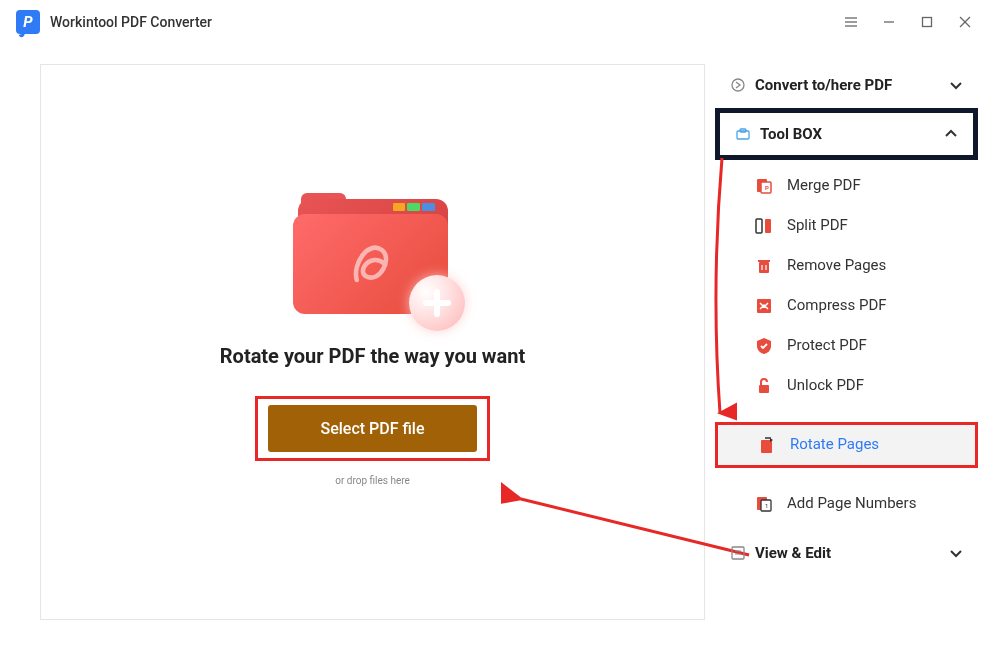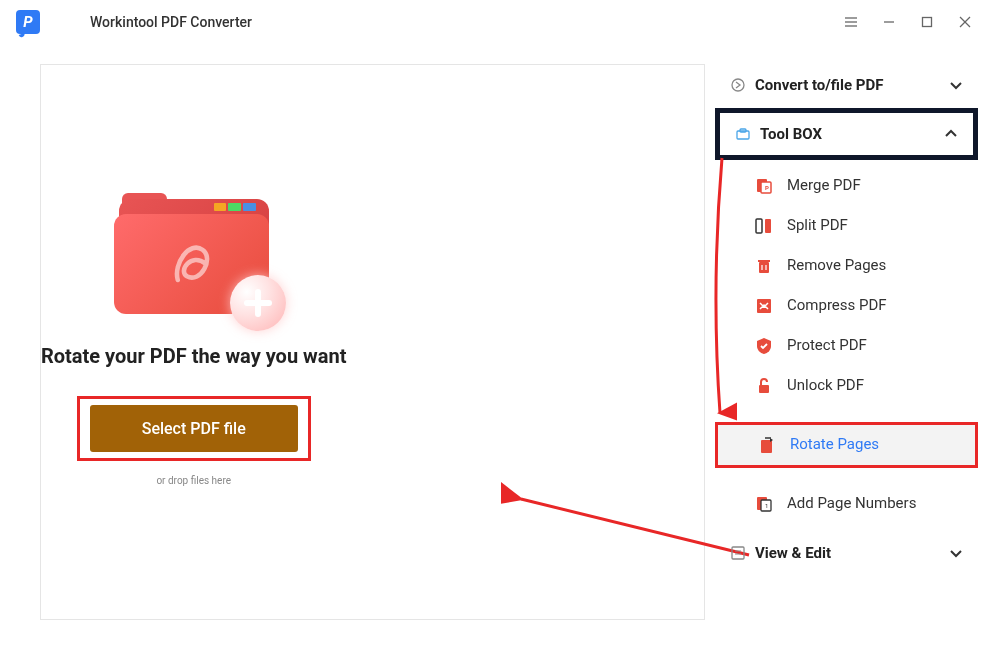--- a/index.html
+++ b/index.html
@@ -1,28 +1,28 @@
 <!DOCTYPE html>
 <html><head>
   <meta charset="utf-8">
   <style>
     * { margin: 0; padding: 0; box-sizing: border-box; font-family: -apple-system, BlinkMacSystemFont, "Segoe UI", Roboto, Arial, sans-serif; }
     body { background: #fff; width: 1000px; height: 650px; overflow: hidden; }
     
     .titlebar { display: flex; align-items: center; padding: 10px 16px; height: 44px; }
     .app-logo { width: 24px; height: 24px; background: #2f7af5; border-radius: 4px; display: flex; align-items: center; justify-content: center; margin-right: 10px; color: #fff; font-weight: bold; font-style: italic; font-size: 15px; position: relative; }
     .app-logo::after { content: ""; position: absolute; bottom: -3px; left: 3px; width: 6px; height: 3px; background: #2f7af5; border-radius: 0 0 3px 3px; transform: rotate(-20deg); }
-    .app-title { font-size: 14px; color: #333; font-weight: 500; margin-left: 40px; }
+    .app-title { font-size: 14px; color: #333; font-weight: 500; }
     .titlebar-spacer { flex: 1; }
     .win-btn { width: 38px; height: 28px; display: flex; align-items: center; justify-content: center; color: #666; cursor: pointer; }
     .win-btn svg { width: 14px; height: 14px; stroke: #666; stroke-width: 1.3; fill: none; }
     
     .content { display: flex; padding: 0 10px 10px 10px; height: calc(100% - 44px); }
     
-    .main-panel { flex: 1; border: 1px solid #e5e5e5; margin: 20px 10px 20px 30px; display: flex; flex-direction: column; align-items: flex-start; justify-content: center; position: relative; }
+    .main-panel { flex: 1; border: 1px solid #e5e5e5; margin: 20px 10px 20px 30px; display: flex; flex-direction: column; align-items: center; justify-content: center; position: relative; }
     
     .folder-area { display: flex; flex-direction: column; align-items: center; }
     .folder-icon { width: 160px; height: 120px; position: relative; margin-bottom: 25px; }
     .folder-back { position: absolute; left: 5px; top: 0; width: 150px; height: 110px; background: linear-gradient(135deg, #e85454 0%, #d13c3c 100%); border-radius: 12px; }
     .folder-tab { position: absolute; top: -6px; left: 8px; width: 45px; height: 15px; background: #e85454; border-radius: 6px 6px 0 0; }
     .folder-stripes { position: absolute; top: 4px; right: 18px; width: 42px; height: 8px; display: flex; gap: 2px; }
     .folder-stripes span:nth-child(1){ flex:1; background:#f5a623; border-radius:1px;}
     .folder-stripes span:nth-child(2){ flex:1; background:#4cd964; border-radius:1px;}
     .folder-stripes span:nth-child(3){ flex:1; background:#4a90e2; border-radius:1px;}
     .folder-front { position: absolute; left: 0; top: 15px; width: 155px; height: 100px; background: linear-gradient(135deg, #ff6b6b 0%, #e74c3c 100%); border-radius: 12px; display:flex; align-items:center; justify-content:center;}
@@ -128,21 +128,21 @@
   <div class="sidebar sidebar-wrap">
 
     <div class="accordion-section">
       <div class="accordion-header">
         <span class="sect-icon">
             <svg viewBox="0 0 16 16">
               <circle cx="8" cy="8" r="6" fill="none" stroke="#888" stroke-width="1.3"></circle>
               <path d="M6 5 L10 8 L6 11" fill="none" stroke="#888" stroke-width="1.3"></path>
             </svg>
           </span>
-        <span class="accordion-title">Convert to/file PDF</span>
+        <span class="accordion-title">Convert to/here PDF</span>
         <span class="chevron"><svg viewBox="0 0 16 16">
               <polyline points="3 6 8 11 13 6"></polyline>
             </svg></span>
       </div>
     </div>
 
     <div class="accordion-section" style="position:relative;">
       <div class="accordion-header toolbox-hdr">
         <span class="sect-icon">
             <svg viewBox="0 0 16 16">

